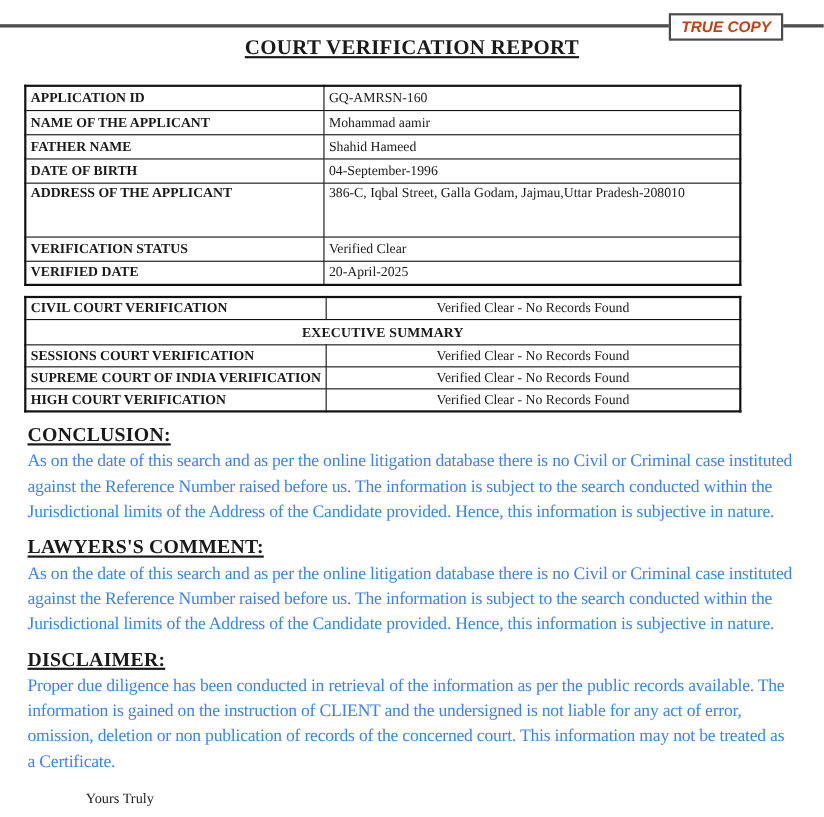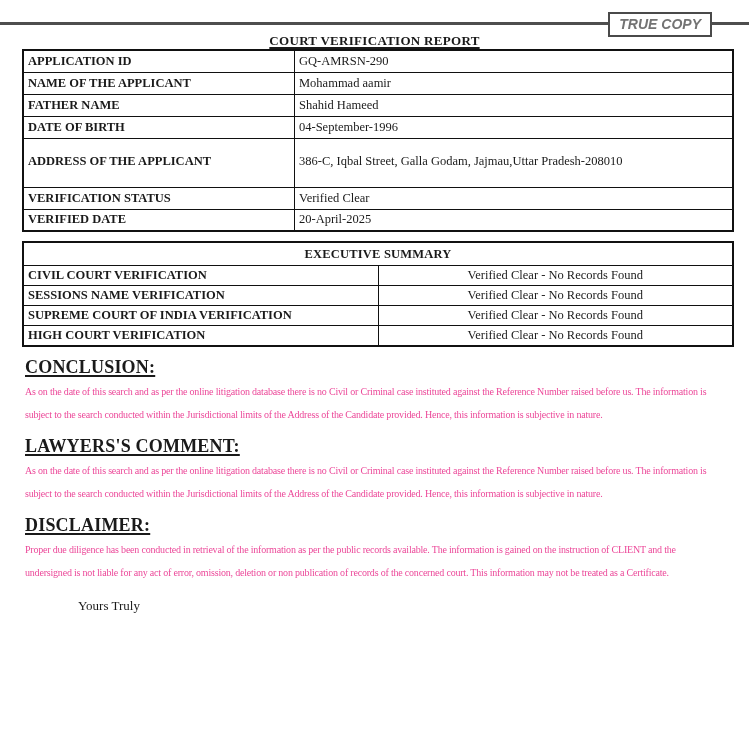--- a/index.html
+++ b/index.html
@@ -32,62 +32,62 @@
   .stamp {
     position: absolute;
     top: 12px;
     right: 37px;
     border: 2px solid #4a4a4a;
     padding: 2px 9px 3px 9px;
     font-family: "Liberation Sans", sans-serif;
     font-style: italic;
     font-weight: bold;
     font-size: 14px;
-    color: #737373;
+    color: #c2410c;
     background: #fff;
   }
   .head-rule {
     margin: 9px 0 0 0;
     border: none;
     border-top: 3px solid #4e4e4e;
   }
 
   
   .report-title {
     text-align: center;
     font-weight: bold;
-    font-size: 13px;
+    font-size: 19px;
     letter-spacing: 0.3px;
     margin-top: 8px;
     text-decoration: underline;
     text-decoration-thickness: 1.5px;
     text-underline-offset: 2px;
   }
 
   
   table.doc-table {
     border-collapse: collapse;
-    margin: 0 15px 0 22px;
-    width: 712px;
+    margin: 22px 15px 0 22px;
+    width: 652px;
     table-layout: fixed;
   }
   table.doc-table td, table.doc-table th {
     border: 1.5px solid #111;
     font-size: 12.5px;
     padding: 2px 4px;
     vertical-align: middle;
     overflow: hidden;
     white-space: nowrap;
   }
   table.doc-table { border: 2px solid #111; }
   td.lbl { font-weight: bold; width: 262px; }
   td.val { }
   tr.row-h { height: 22px; }
   tr.row-address { height: 49px; }
-  tr.row-address td { vertical-align: top; padding-top: 15px; }
+  tr.row-address td { vertical-align: top; padding-top: 1px; }
 
   table.exec-table { margin-top: 9px; }
   table.exec-table th {
     font-size: 12.5px;
     font-weight: bold;
     text-align: center;
     height: 18px;
     letter-spacing: 0.2px;
   }
   table.exec-table tr { height: 18px; }
@@ -102,25 +102,25 @@
     display: inline-block;
     font-weight: bold;
     font-size: 18px;
     margin-top: 10px;
     text-decoration: underline;
     text-decoration-thickness: 1.5px;
     text-underline-offset: 2px;
     letter-spacing: 0.2px;
   }
   .section .body {
-    font-size: 10px;
+    font-size: 16px;
     line-height: 23px;
     letter-spacing: -0.2px;
     margin-top: 2px;
-    color: #ec4899;
+    color: #3b82f6;
   }
 
   
   .closing {
     margin: 14px 0 0 78px;
     font-size: 13px;
   }
 </style>
 </head>
 <body>
@@ -133,21 +133,21 @@
   <div class="stamp">TRUE COPY</div>
 
   <hr class="head-rule">
 
   <div class="report-title">COURT VERIFICATION REPORT</div>
 
   <table class="doc-table details-table">
     <tbody>
       <tr class="row-h">
         <td class="lbl">APPLICATION ID</td>
-        <td class="val">GQ-AMRSN-290</td>
+        <td class="val">GQ-AMRSN-160</td>
       </tr>
       <tr class="row-h">
         <td class="lbl">NAME OF THE APPLICANT</td>
         <td class="val">Mohammad aamir</td>
       </tr>
       <tr class="row-h">
         <td class="lbl">FATHER NAME</td>
         <td class="val">Shahid Hameed</td>
       </tr>
       <tr class="row-h">
@@ -165,28 +165,28 @@
       <tr class="row-h">
         <td class="lbl">VERIFIED DATE</td>
         <td class="val">20-April-2025</td>
       </tr>
     </tbody>
   </table>
 
   <table class="doc-table exec-table">
     <tbody>
       <tr>
+        <td class="lbl">CIVIL COURT VERIFICATION</td>
+        <td class="val">Verified Clear - No Records Found</td>
+      </tr>
+      <tr>
         <th colspan="2">EXECUTIVE SUMMARY</th>
       </tr>
       <tr>
-        <td class="lbl">CIVIL COURT VERIFICATION</td>
-        <td class="val">Verified Clear - No Records Found</td>
-      </tr>
-      <tr>
-        <td class="lbl">SESSIONS NAME VERIFICATION</td>
+        <td class="lbl">SESSIONS COURT VERIFICATION</td>
         <td class="val">Verified Clear - No Records Found</td>
       </tr>
       <tr>
         <td class="lbl">SUPREME COURT OF INDIA VERIFICATION</td>
         <td class="val">Verified Clear - No Records Found</td>
       </tr>
       <tr>
         <td class="lbl">HIGH COURT VERIFICATION</td>
         <td class="val">Verified Clear - No Records Found</td>
       </tr>

